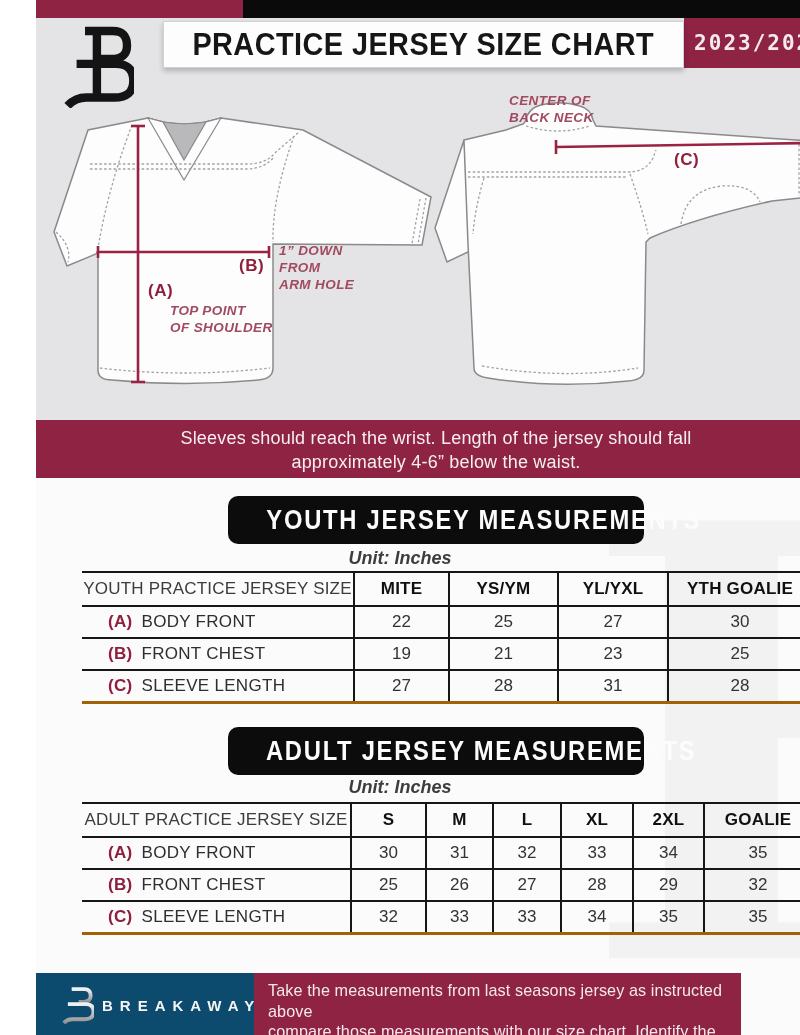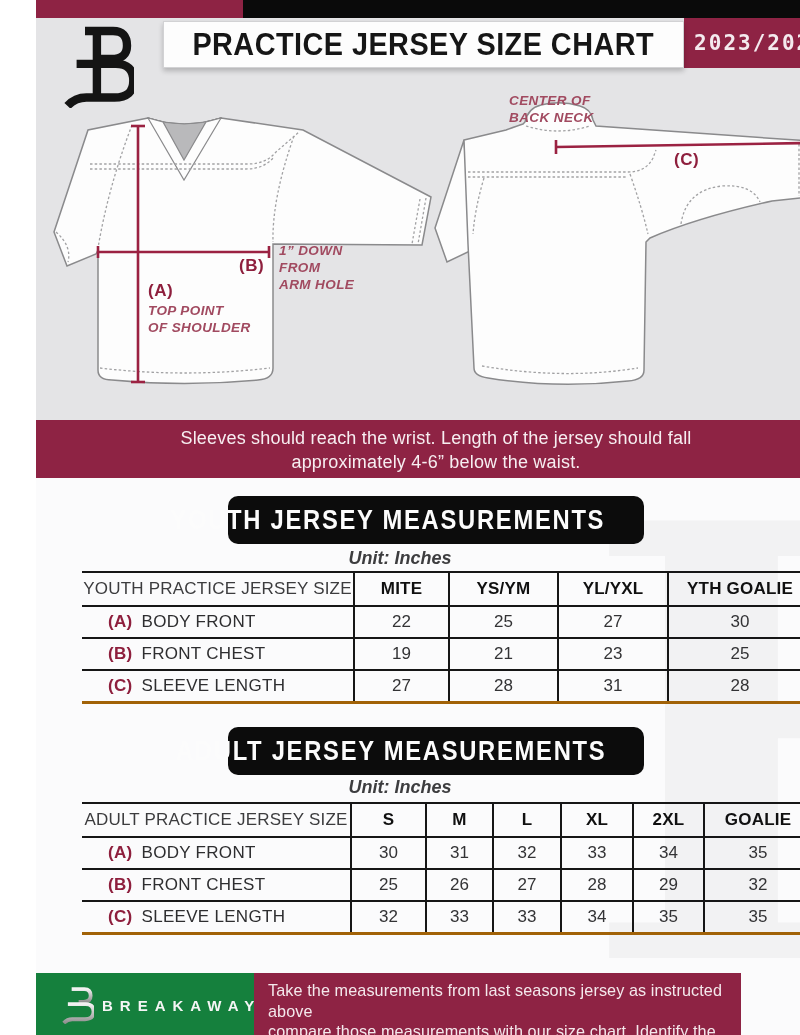--- a/index.html
+++ b/index.html
@@ -34,39 +34,39 @@
   .annot{position:absolute;color:var(--annot);font-style:italic;font-size:13.5px;line-height:17px;letter-spacing:.4px;font-weight:600;white-space:nowrap;}
   .annot-key{position:absolute;color:var(--maroon-deep);font-weight:800;font-size:17px;font-style:normal;letter-spacing:.5px;}
 
   
   .banner{position:absolute;left:0;top:420px;width:800px;height:58px;background:var(--maroon);color:#f7eef1;text-align:center;font-size:18px;line-height:24px;padding-top:6px;font-weight:400;letter-spacing:.2px;}
 
   
   .content{position:absolute;left:0;top:478px;width:800px;height:495px;background:#fbfbfc;}
   .watermark{position:absolute;left:545px;top:-30px;font-family:"DejaVu Serif",serif;font-weight:700;font-size:600px;line-height:600px;color:rgba(20,20,20,.04);z-index:0;user-select:none;}
 
-  .section-title{position:absolute;left:192px;width:416px;height:48px;background:#0c0c0c;border-radius:10px;display:flex;align-items:center;justify-content:flex-end;z-index:2;}
+  .section-title{position:absolute;left:192px;width:416px;height:48px;background:#0c0c0c;border-radius:10px;display:flex;align-items:center;justify-content:flex-start;z-index:2;}
   .section-title span{display:inline-block;color:#fcfcfc;font-weight:800;font-size:28px;letter-spacing:2px;transform:scaleX(.85);white-space:nowrap;}
   .unit{position:absolute;left:0;width:728px;text-align:center;font-style:italic;font-size:18px;font-weight:600;color:#3d3d3f;z-index:2;}
 
   .measure-table{position:absolute;left:46px;width:729px;z-index:2;}
   table{border-collapse:collapse;table-layout:fixed;width:729px;background:transparent;}
   tr{border-top:2px solid #161616;}
   tr.last{border-bottom:3px solid #a16207;}
   th,td{font-weight:400;padding:0;}
   th{height:34px;font-size:17px;color:#3c3c3e;letter-spacing:.2px;}
   th.size{font-weight:700;color:#101010;}
   td{height:32px;font-size:17px;color:#333335;text-align:center;}
   td.row-label{text-align:left;padding-left:26px;color:#2e2e30;letter-spacing:.3px;}
   td.row-label .key{color:var(--maroon-deep);font-weight:800;margin-right:9px;}
   th + th, td + td{border-left:2px solid #161616;}
 
   
   .footer{position:absolute;left:0;top:973px;width:800px;height:62px;z-index:3;}
-  .footer-black{position:absolute;left:0;top:0;width:218px;height:62px;background:#15803d;}
+  .footer-black{position:absolute;left:0;top:0;width:218px;height:62px;background:#0c4a6e;}
   .brand{position:absolute;left:66px;top:24px;color:#f5f5f5;font-weight:700;font-size:15px;letter-spacing:7px;white-space:nowrap;}
   .footer-maroon{position:absolute;left:218px;top:0;width:487px;height:62px;background:var(--maroon);color:#f4e8ec;font-size:16.2px;line-height:20.5px;padding:7px 10px 0 14px;letter-spacing:.1px;}
   .logo-foot{position:absolute;left:26px;top:13px;}
 </style>
 </head>
 <body>
 
 <div class="page">
 
   <div class="topstrip">
@@ -128,21 +128,21 @@
         <path d="M62 184 L233 184"></path>
         <path d="M62 178 L62 190"></path>
           <path d="M233 178 L233 190"></path>
         <path d="M520 79 L772 75"></path>
         <path d="M520 72 L520 86"></path>
           <path d="M772 68 L772 82"></path>
       </g>
     </svg>
 
     <span class="annot-key" style="left:112px;top:213px;">(A)</span>
-    <div class="annot" style="left:112px;top:234px;">
+    <div class="annot" style="left:134px;top:234px;">
       <div>TOP POINT</div>
       <div>OF SHOULDER</div>
     </div>
     <span class="annot-key" style="left:203px;top:188px;">(B)</span>
     <div class="annot" style="left:243px;top:174px;">
       <div>1” DOWN</div>
       <div>FROM</div>
       <div>ARM HOLE</div>
     </div>
     <div class="annot" style="left:473px;top:24px;">

